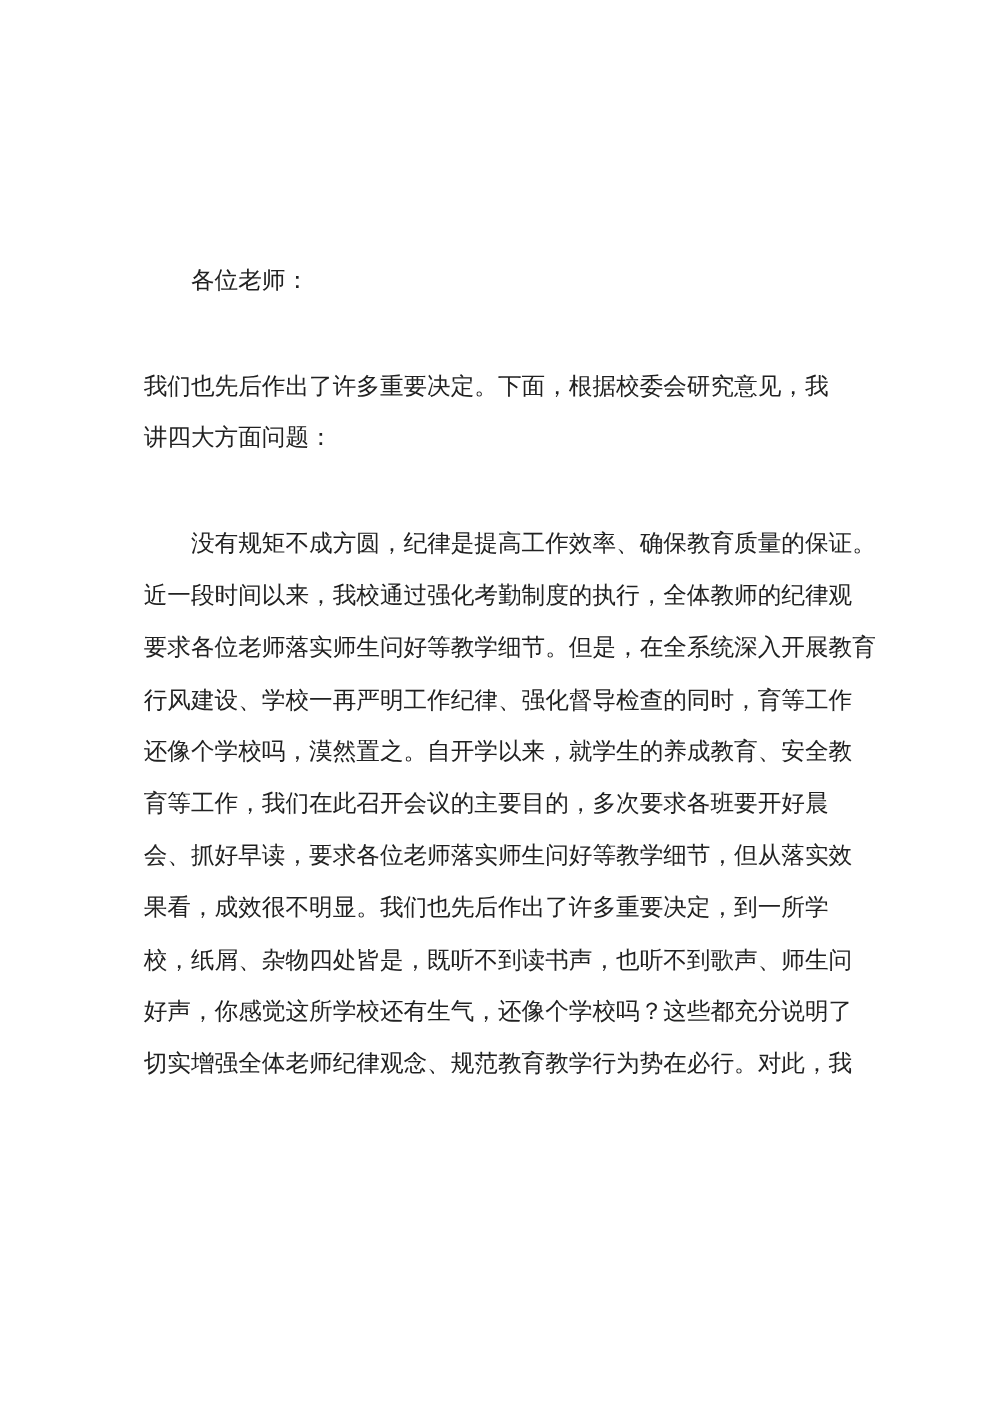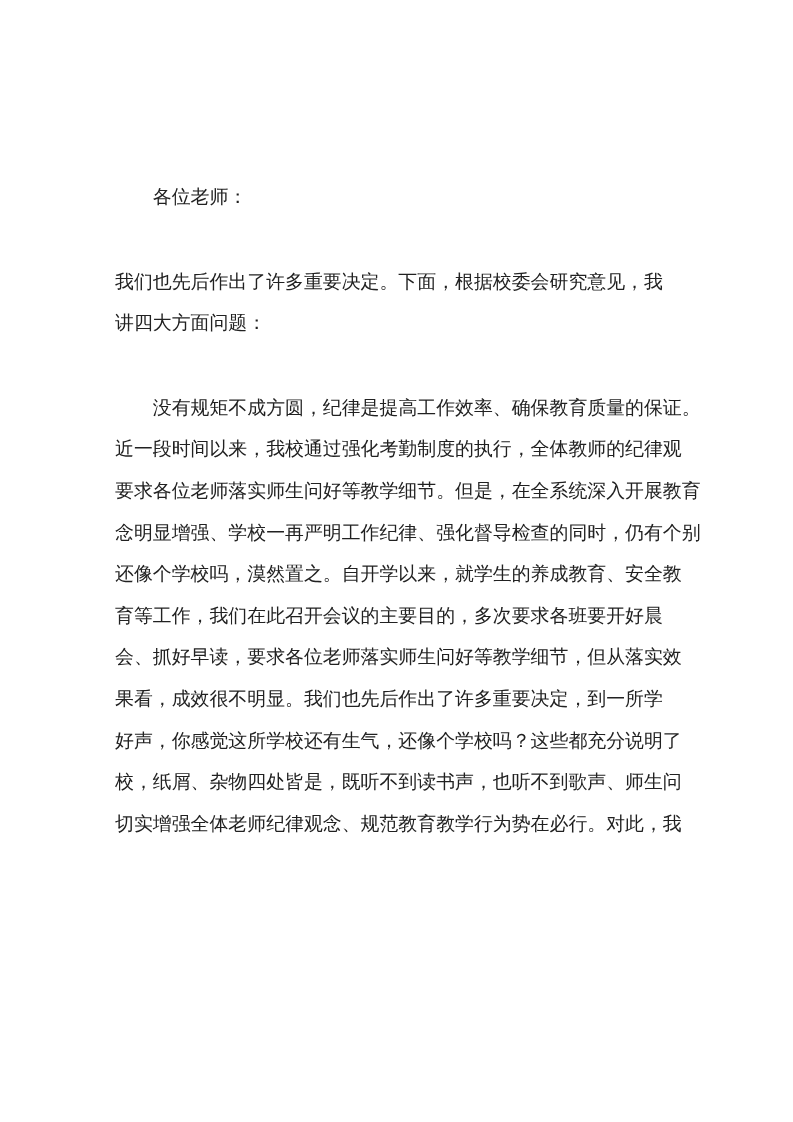--- a/index.html
+++ b/index.html
@@ -8,20 +8,21 @@
     background: #ffffff;
   }
   .page {
     position: relative;
     width: 793px;
     height: 976px;
     box-sizing: border-box;
     padding: 176px 40px 0 115px;
     overflow: hidden;
     font-family: "DejaVu Serif", "Liberation Serif", serif;
+    margin-top: 28px;
   }
   .para {
     margin: 0 0 43px 0;
   }
   .line {
     font-size: 18.9px;
     line-height: 41.6px;
     white-space: pre;
     letter-spacing: 0;
   }
@@ -38,23 +39,23 @@
         <div class="line first-line">各位老师：</div>
       </div>
       <div class="para">
         <div class="line">我们也先后作出了许多重要决定。下面，根据校委会研究意见，我</div>
         <div class="line">讲四大方面问题：</div>
       </div>
       <div class="para">
         <div class="line first-line">没有规矩不成方圆，纪律是提高工作效率、确保教育质量的保证。</div>
         <div class="line">近一段时间以来，我校通过强化考勤制度的执行，全体教师的纪律观</div>
         <div class="line">要求各位老师落实师生问好等教学细节。但是，在全系统深入开展教育</div>
-        <div class="line">念明显增强、学校一再严明工作纪律、强化督导检查的同时，仍有个别</div>
+        <div class="line">行风建设、学校一再严明工作纪律、强化督导检查的同时，育等工作</div>
         <div class="line">还像个学校吗，漠然置之。自开学以来，就学生的养成教育、安全教</div>
         <div class="line">育等工作，我们在此召开会议的主要目的，多次要求各班要开好晨</div>
         <div class="line">会、抓好早读，要求各位老师落实师生问好等教学细节，但从落实效</div>
         <div class="line">果看，成效很不明显。我们也先后作出了许多重要决定，到一所学</div>
+        <div class="line">校，纸屑、杂物四处皆是，既听不到读书声，也听不到歌声、师生问</div>
         <div class="line">好声，你感觉这所学校还有生气，还像个学校吗？这些都充分说明了</div>
-        <div class="line">校，纸屑、杂物四处皆是，既听不到读书声，也听不到歌声、师生问</div>
         <div class="line">切实增强全体老师纪律观念、规范教育教学行为势在必行。对此，我</div>
       </div>
     </div>
 </div>
 
 </body></html>

